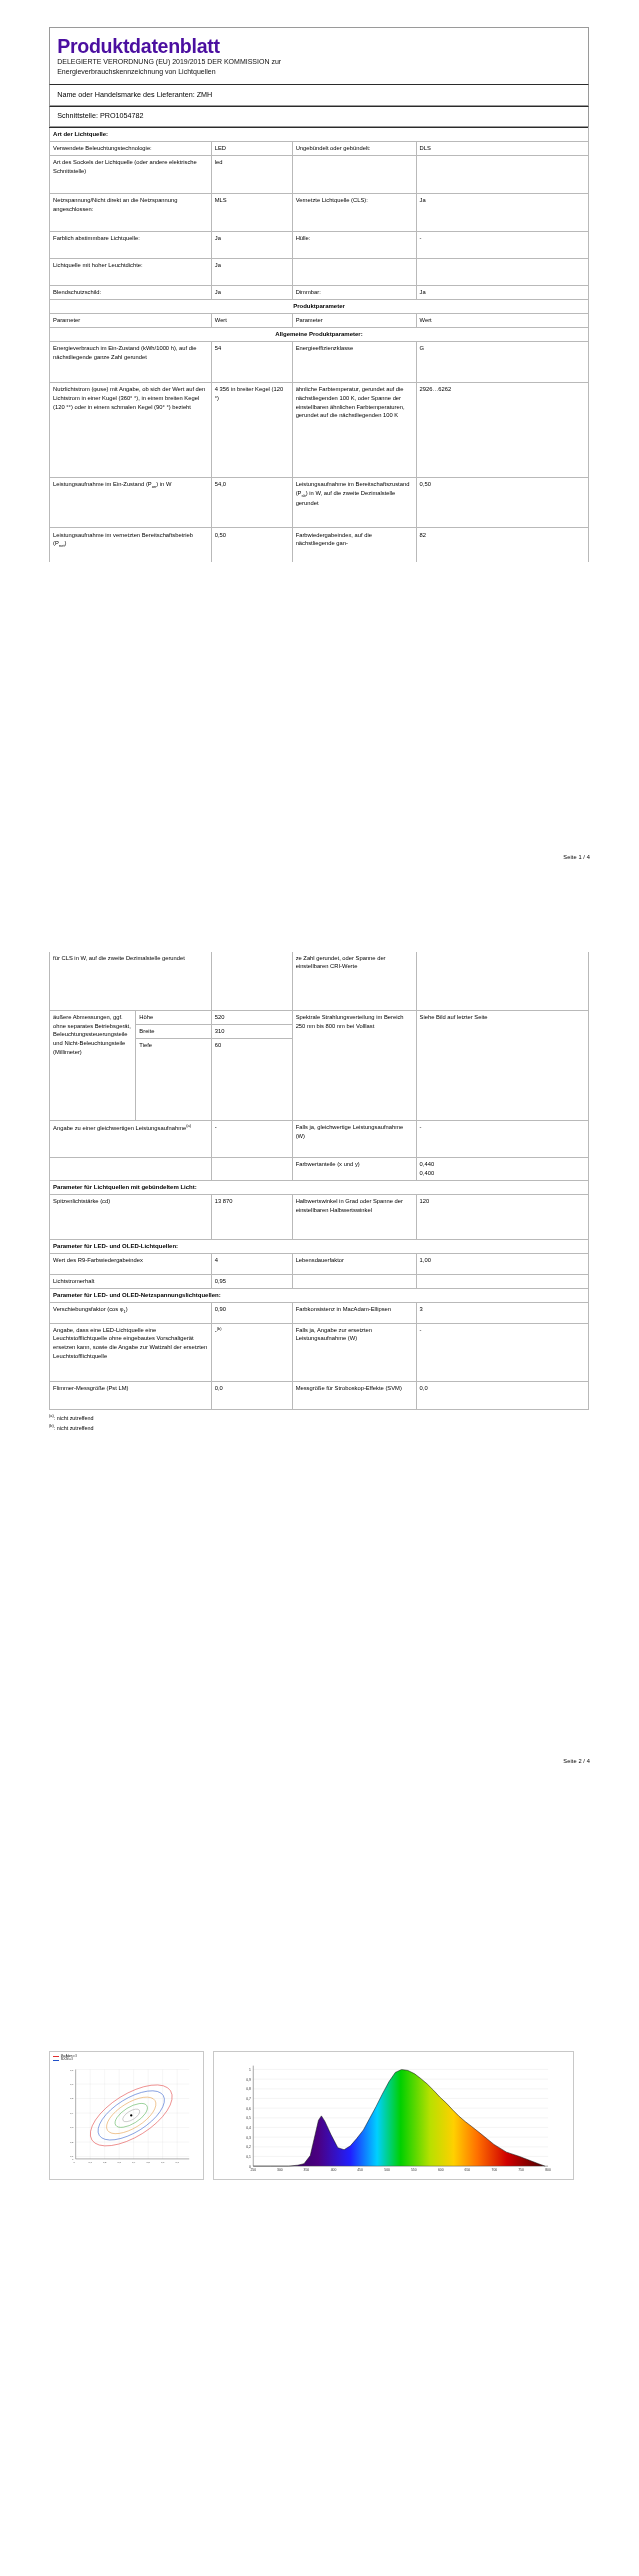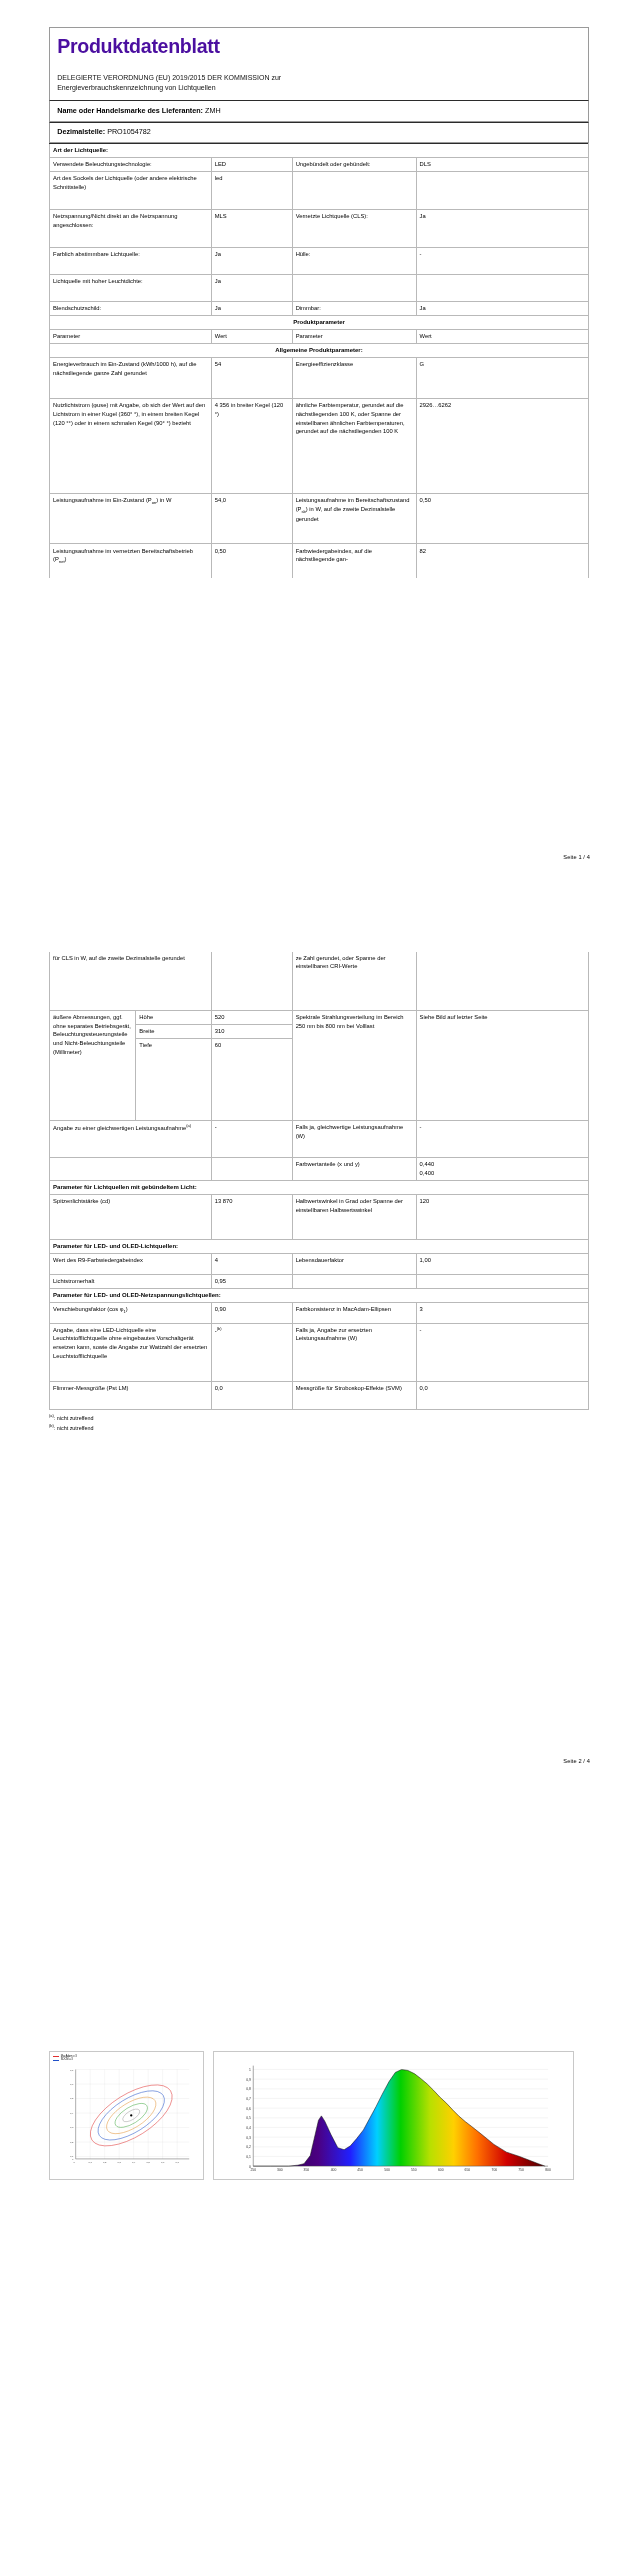--- a/index.html
+++ b/index.html
@@ -33,35 +33,35 @@
     border:0.5px solid #9a9a9a;
     border-bottom:none;
     padding:8.2px 7.2px 7.2px 7.2px;
   }
   .doc-title{
     font-size:19.6px;
     font-weight:bold;
     color:#4B0FA0;
     letter-spacing:-0.3px;
     line-height:1.05;
-    margin:0 0 16px 0;
+    margin:0 0 0 0;
   }
   .doc-sub{
     font-size:7px;
     line-height:1.45;
     color:#111;
   }
   .doc-sub .reg{display:block;}
   .id-row{
     border:0.5px solid #9a9a9a;
     border-top:1px solid #2b2b2b;
     padding:4.6px 7.2px 5.7px 7.2px;
     font-size:7.2px;
   }
-  .id-row .k{font-weight:bold;}
+  .id-row .k{font-weight:normal;}
   .id-row .v{font-weight:normal;}
 
   
   table.ds{
     width:100%;
     border-collapse:collapse;
     table-layout:fixed;
     font-size:5.8px;
     line-height:1.5;
   }
@@ -135,21 +135,21 @@
       <span class="reg">DELEGIERTE VERORDNUNG (EU) 2019/2015 DER KOMMISSION zur</span>
       <span class="reg">Energieverbrauchskennzeichnung von Lichtquellen</span>
     </div>
   </div>
 
   <div class="id-row">
     <span class="k">Name oder Handelsmarke des Lieferanten:</span>
     <span class="v">ZMH</span>
   </div>
   <div class="id-row">
-    <span class="k">Dezimalstelle:</span>
+    <span class="k">Schnittstelle:</span>
     <span class="v">PRO1054782</span>
   </div>
 
   <table class="ds">
     <colgroup>
           <col style="width:30%">
           <col style="width:15%">
           <col style="width:23%">
           <col style="width:32%">
         </colgroup>

